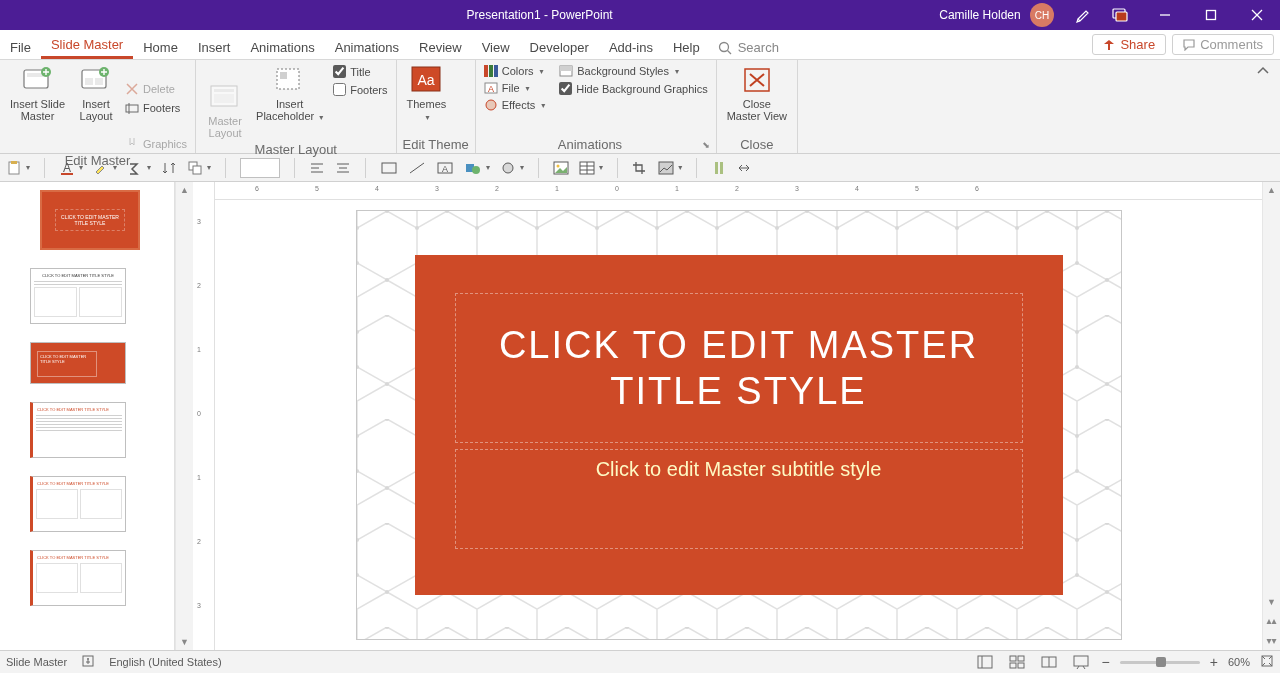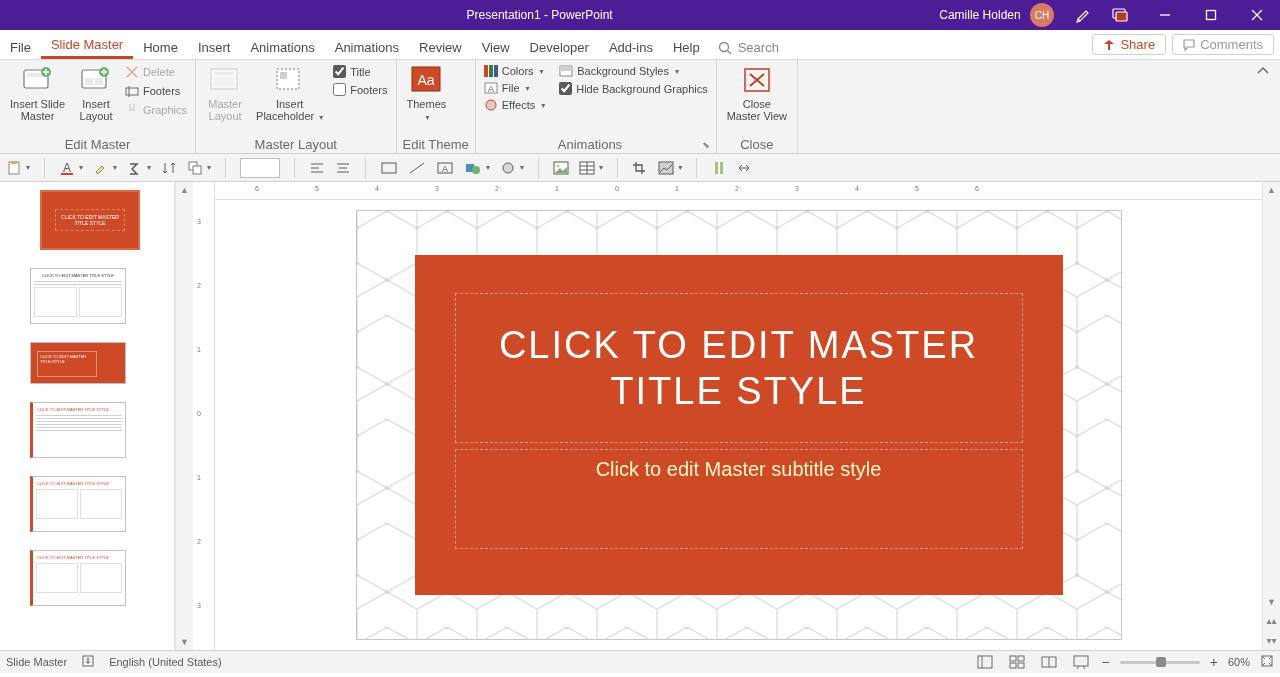--- a/index.html
+++ b/index.html
@@ -167,21 +167,21 @@
   height: 23px; background: #f3f3f3; border-top: 1px solid #d0d0d0;
   display: flex; align-items: center; font-size: 11px; color: #5a5a5a;
   padding: 0 6px; gap: 14px;
 }
 .statusbar .right { margin-left: auto; display: flex; align-items: center; gap: 10px; }
 .statusbar .viewbtn { width: 22px; height: 18px; display:flex; align-items:center; justify-content:center;}
 .zoomslider { width: 80px; height: 3px; background: #c8c8c8; position: relative; border-radius: 2px;}
 .zoomslider .handle { position:absolute; left: 36px; top:-4px; width:10px; height:10px; background:#8a8a8a; border-radius:2px;}
 
 .dialoglauncher { font-size:9px; color:#888; align-self:flex-end; margin-left:4px; margin-bottom:2px;}
-.disabled { opacity:.45; }
+.disabled { opacity:.45;margin-top:17px; }
 
 svg.icon { display:block; }
 .caret { font-size: 8px; color: #6a6a6a; margin-left: 2px; }
 </style>
 </head>
 <body>
 
 <div class="titlebar">
   <div style="width:140px"></div>
   <div class="center">

